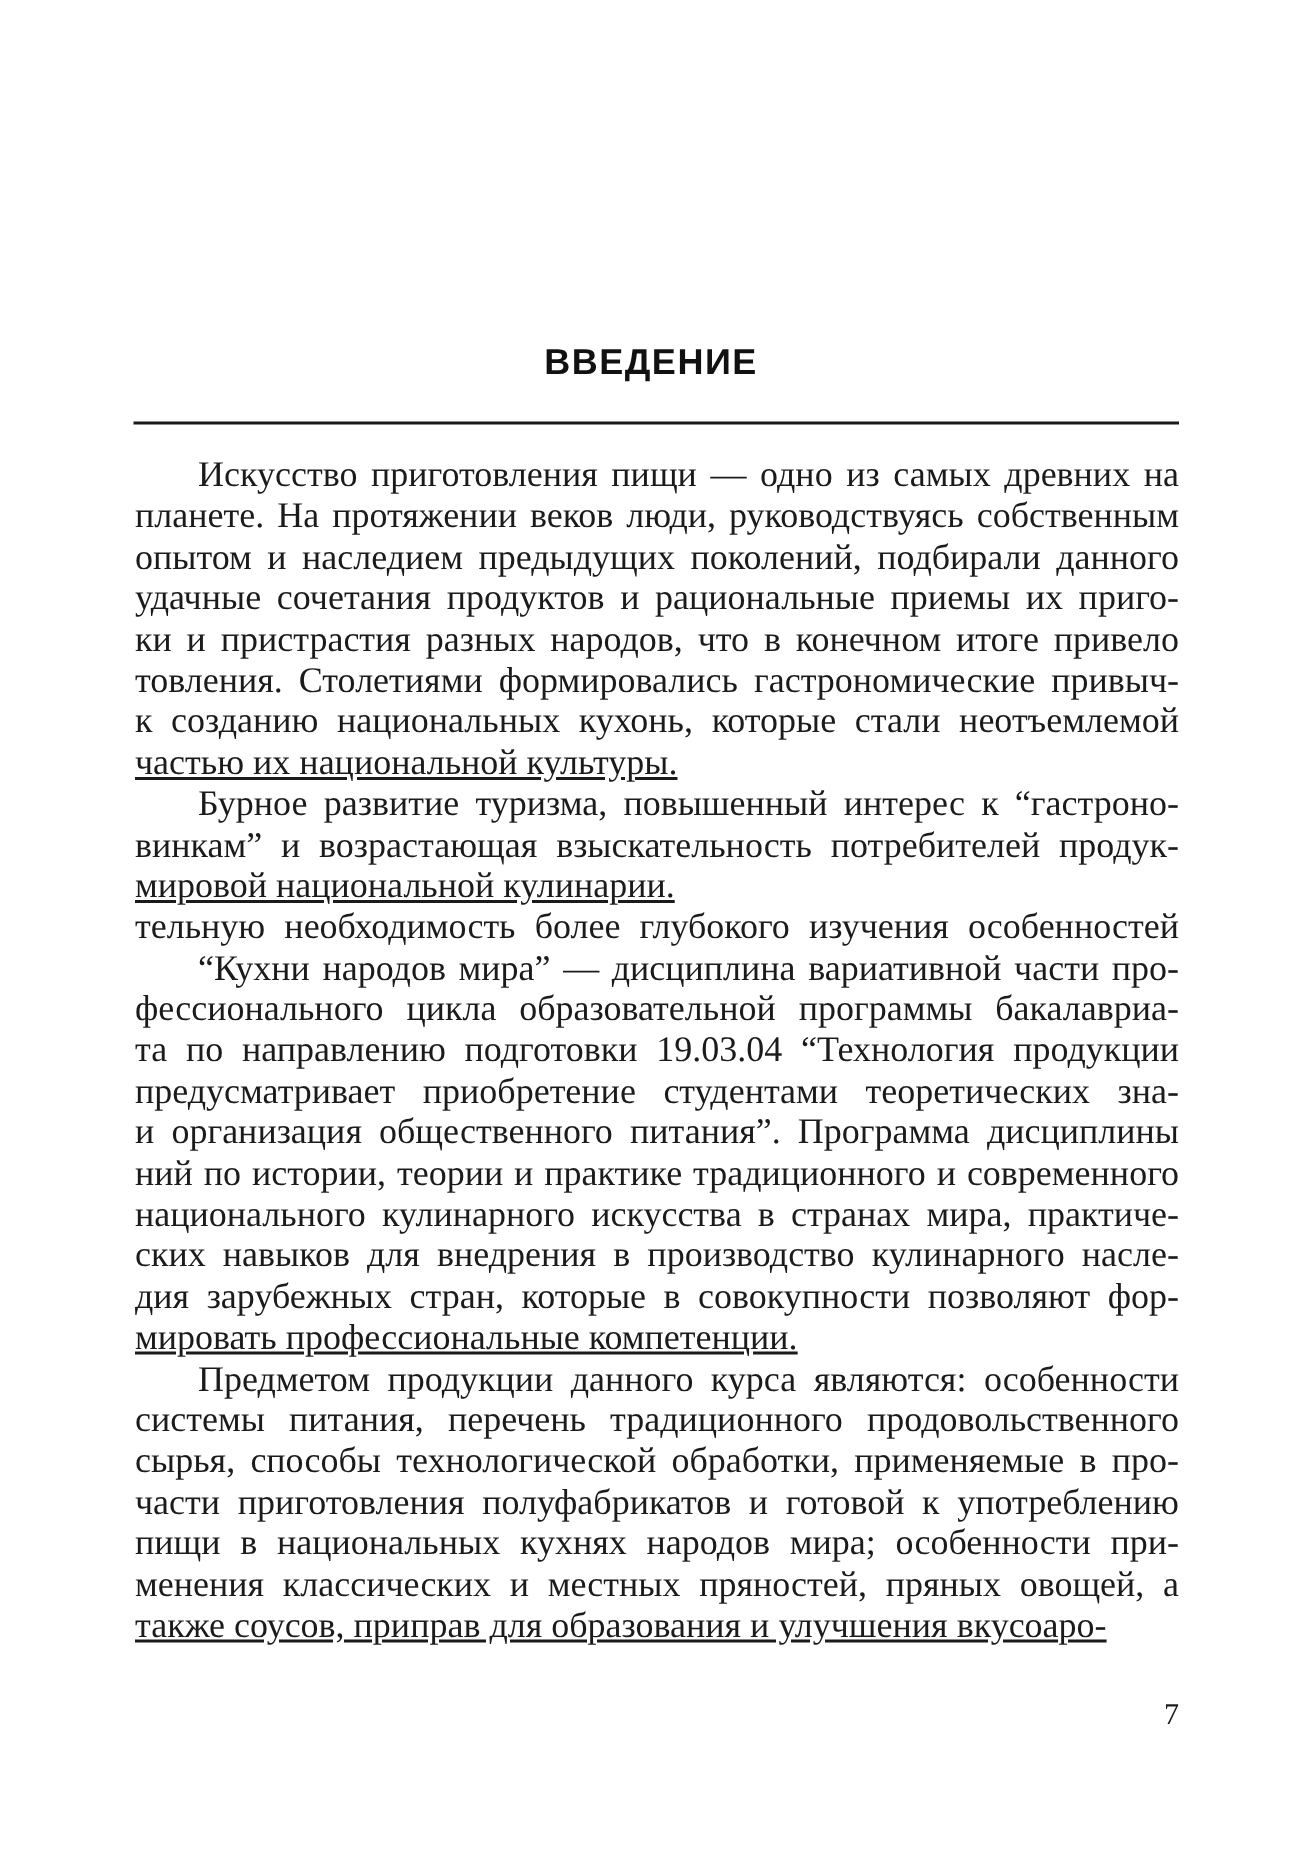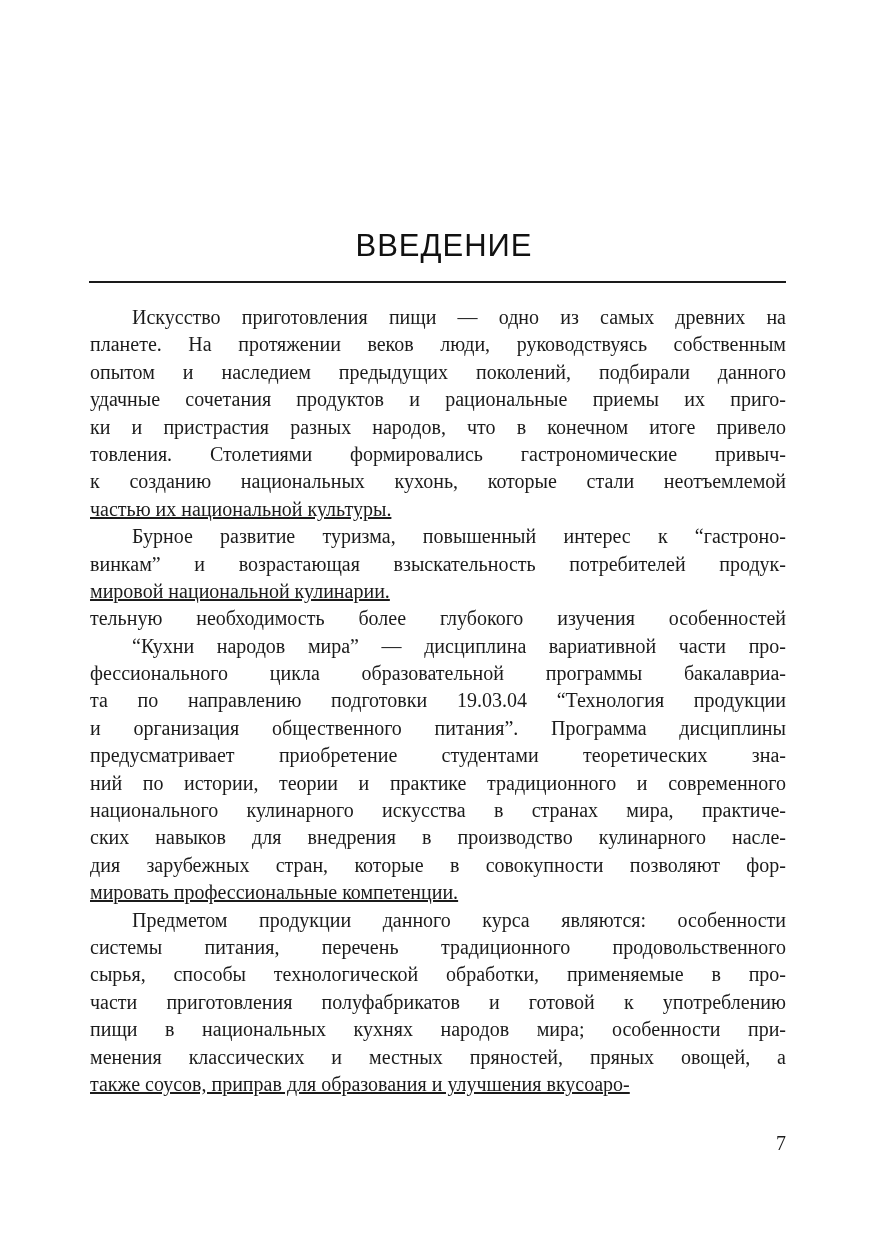--- a/index.html
+++ b/index.html
@@ -13,43 +13,43 @@
     height: 1241px;
     background: #ffffff;
     color: #1b1b1b;
     font-family: "Liberation Serif", serif;
     margin: 0 auto;
     overflow: hidden;
   }
   .title {
     position: absolute;
     top: 228px;
-    left: 96px;
+    left: 86px;
     width: 696px;
     text-align: center;
     font-family: "Liberation Sans", sans-serif;
-    font-weight: normal;
-    font-size: 31px;
+    font-weight: bold;
+    font-size: 24px;
     letter-spacing: 1px;
     color: #111111;
   }
   .rule {
     position: absolute;
     top: 281px;
     left: 89px;
     width: 697px;
     height: 2px;
     background: #1a1a1a;
   }
   .content {
     position: absolute;
     top: 304px;
     left: 90px;
     width: 696px;
-    font-size: 20px;
+    font-size: 24px;
   }
   .paragraph {
     margin: 0;
   }
   .line {
     height: 27.4px;
     line-height: 27.4px;
     text-align: justify;
     text-align-last: justify;
     overflow: hidden;
@@ -92,22 +92,22 @@
       <div class="paragraph">
         <div class="line first">Бурное развитие туризма, повышенный интерес к “гастроно-</div>
         <div class="line">винкам” и возрастающая взыскательность потребителей продук-</div>
         <div class="line last">мировой национальной кулинарии.</div>
         <div class="line">тельную необходимость более глубокого изучения особенностей</div>
       </div>
       <div class="paragraph">
         <div class="line first">“Кухни народов мира” — дисциплина вариативной части про-</div>
         <div class="line">фессионального цикла образовательной программы бакалавриа-</div>
         <div class="line">та по направлению подготовки 19.03.04 “Технология продукции</div>
+        <div class="line">предусматривает приобретение студентами теоретических зна-</div>
         <div class="line">и организация общественного питания”. Программа дисциплины</div>
-        <div class="line">предусматривает приобретение студентами теоретических зна-</div>
         <div class="line">ний по истории, теории и практике традиционного и современного</div>
         <div class="line">национального кулинарного искусства в странах мира, практиче-</div>
         <div class="line">ских навыков для внедрения в производство кулинарного насле-</div>
         <div class="line">дия зарубежных стран, которые в совокупности позволяют фор-</div>
         <div class="line last">мировать профессиональные компетенции.</div>
       </div>
       <div class="paragraph">
         <div class="line first">Предметом продукции данного курса являются: особенности</div>
         <div class="line">системы питания, перечень традиционного продовольственного</div>
         <div class="line">сырья, способы технологической обработки, применяемые в про-</div>

